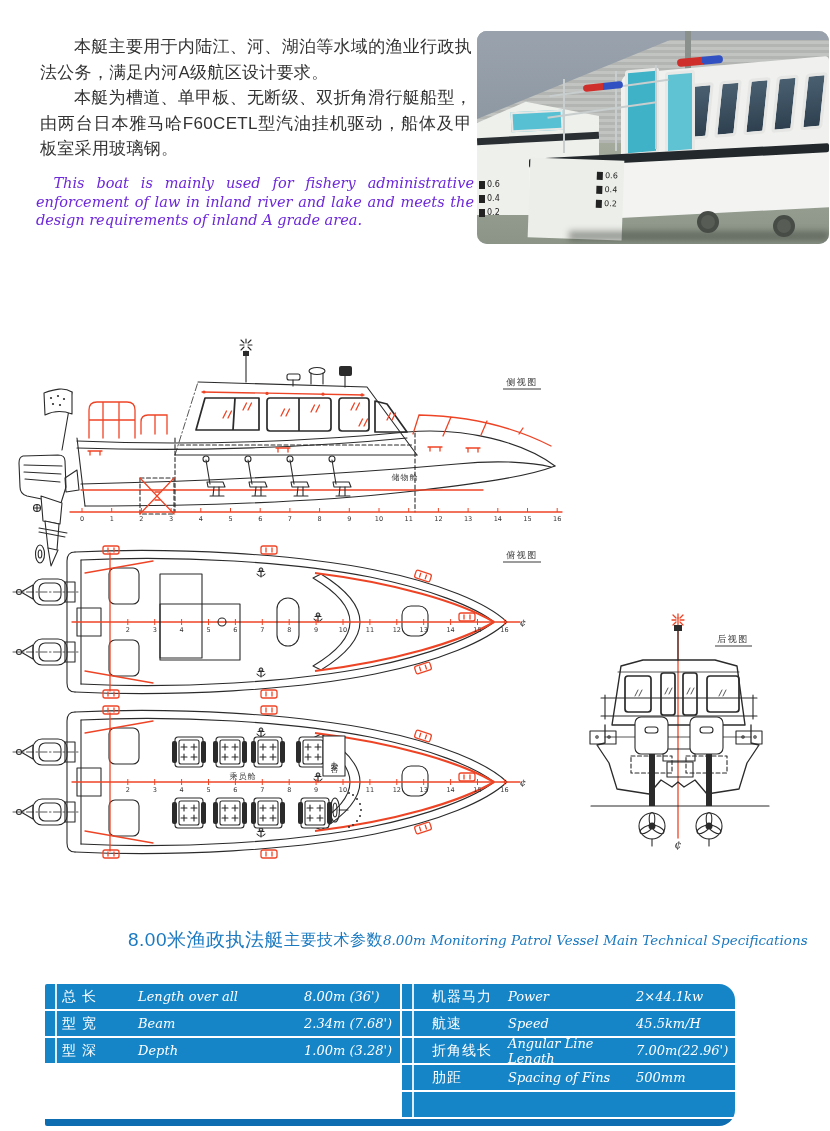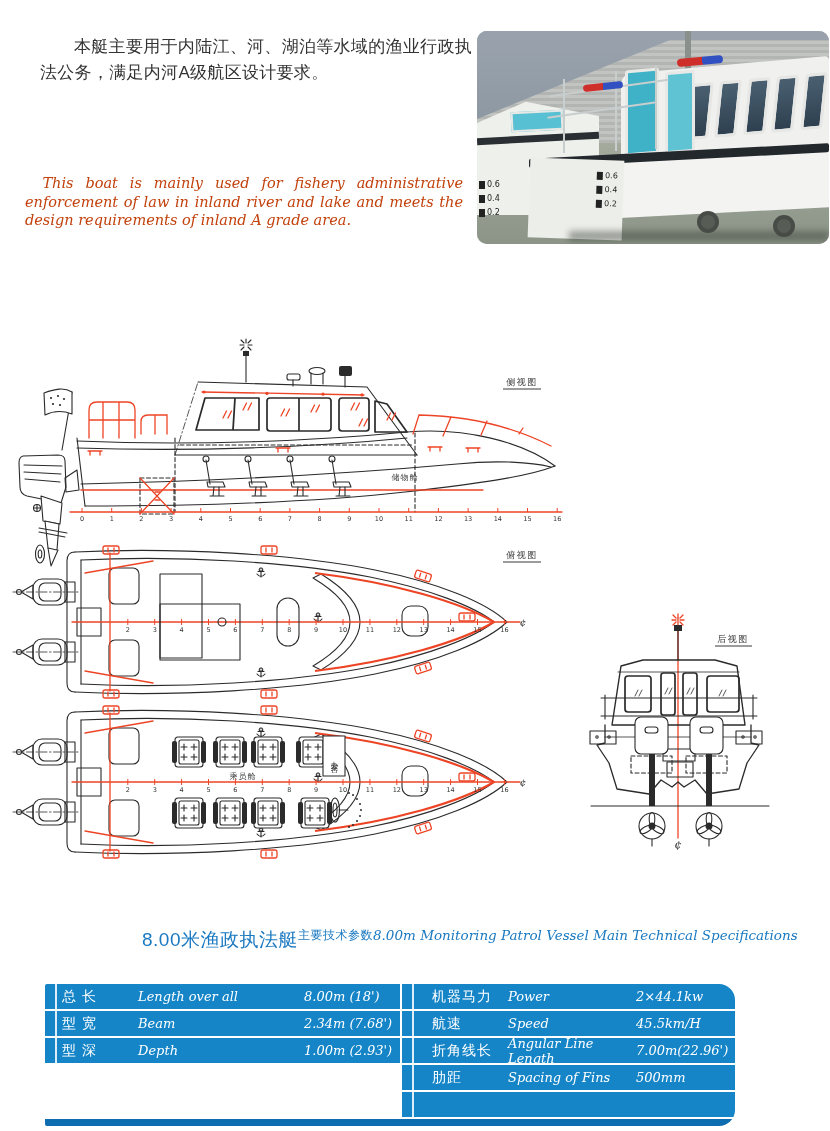--- a/index.html
+++ b/index.html
@@ -6,21 +6,21 @@
     --accent-red:#ee4426; --table-blue:#1585c8; --table-blue-dark:#0e6cb0;
     --title-blue:#1a79c0; --line-dark:#2b2b2b;
   }
   *{box-sizing:border-box}
   html,body{margin:0;padding:0;background:#e9e9e9;font-family:"Liberation Sans",sans-serif}
   .page{position:relative;width:830px;height:1131px;margin:0 auto;background:#fff;overflow:hidden}
 
   
   .intro-cn{position:absolute;left:40px;top:34px;width:432px;font:17px/25.5px "Liberation Sans",sans-serif;color:#333;text-align:justify;letter-spacing:.3px}
   .intro-cn p{margin:0;text-indent:2em}
-  .intro-en{position:absolute;left:25px;top:174px;width:438px;font:italic 14.5px/18.6px "DejaVu Serif",serif;color:#c2410c;text-align:justify}
+  .intro-en{position:absolute;left:36px;top:174px;width:438px;font:italic 14.5px/18.6px "DejaVu Serif",serif;color:#6d28d9;text-align:justify}
   .intro-en p{margin:0}
   .intro-en p.ind{text-indent:1.2em}
 
   
   .photo{position:absolute;left:477px;top:31px;width:352px;height:213px;border-radius:10px;overflow:hidden;background:#b8bbb8}
   .photo *{position:absolute}
   .ph-wall{left:0;top:0;right:0;height:118px;background:repeating-linear-gradient(0deg,#b2b5b2 0 3px,#c1c4c1 3px 6px)}
   .ph-beam{left:0;top:0;width:215px;height:88px;background:linear-gradient(#9aa3ad,#8e98a3);clip-path:polygon(0 0,100% 0,0 100%)}
   .ph-beam2{left:0;top:0;right:0;height:9px;background:#99a2ac}
   .ph-pole{left:208px;top:0;width:6px;height:118px;background:#8a908b}
@@ -59,23 +59,23 @@
   .tick{stroke:var(--accent-red);stroke-width:1}
   .num{fill:#333;font:6.5px "DejaVu Sans",sans-serif;text-anchor:middle}
   .lbl{fill:#3a3a3a;font:9px "Liberation Sans",sans-serif;text-anchor:middle;letter-spacing:1.5px}
   .lbl-s{fill:#3a3a3a;font:8px "Liberation Sans",sans-serif;text-anchor:middle;letter-spacing:1px}
   .cl{font:italic 10px "DejaVu Serif",serif;fill:#222;text-anchor:middle}
   .ul{stroke:#3a3a3a;stroke-width:1.1}
 
   .desk-label{position:absolute;left:324px;top:739px;width:20px;height:38px;writing-mode:vertical-rl;font:7.5px/20px "Liberation Sans",sans-serif;letter-spacing:2px;color:#333;text-align:center}
 
   
-  .spec-title{position:absolute;left:142px;top:927px;display:flex;align-items:flex-start;color:var(--title-blue);white-space:nowrap}
+  .spec-title{position:absolute;left:128px;top:927px;display:flex;align-items:center;color:var(--title-blue);white-space:nowrap}
   .t-main{font-size:19px;letter-spacing:.5px}
-  .t-sub{font-size:12px;letter-spacing:.5px}
+  .t-sub{font-size:16px;letter-spacing:.5px}
   .t-en{font:italic 13.5px "DejaVu Serif",serif;}
   .spec-table{position:absolute;left:45px;top:984px;width:690px;border-radius:2px 16px 16px 2px;overflow:hidden}
   .spec-body{display:flex;gap:2px}
   .half{display:flex;flex-direction:column;gap:2px}
   .half.left{width:355px}
   .half.right{flex:1}
   .row{height:25px;background:var(--table-blue);display:flex;align-items:center;color:#fff;position:relative}
   .row::before{content:"";position:absolute;left:10px;top:0;bottom:0;width:1.5px;background:rgba(255,255,255,.85)}
   .row .cn{font-size:14px;letter-spacing:1px}
   .left .cn{margin-left:17px;width:76px}
@@ -85,20 +85,21 @@
   .row .en,.row .val{font:italic 13px "DejaVu Serif",serif}
   .spec-bottom{height:7px;background:var(--table-blue-dark);margin-top:2px}
 </style>
 </head>
 <body>
 
 <div class="page">
 
   <div class="intro-cn">
     <p>本艇主要用于内陆江、河、湖泊等水域的渔业行政执法公务，满足内河A级航区设计要求。</p>
+    <p>本艇为槽道、单甲板、无断级、双折角滑行艇船型，由两台日本雅马哈F60CETL型汽油挂机驱动，船体及甲板室采用玻璃钢。</p>
   </div>
 
   <div class="intro-en">
     <p class="ind">This boat is mainly used for fishery administrative enforcement of law in inland river and lake and meets the design requirements of inland A grade area.</p>
   </div>
 
   <div class="photo">
     <div class="ph-wall"></div>
     <div class="ph-beam"></div>
     <div class="ph-beam2"></div>
@@ -621,31 +622,31 @@
     <span class="t-sub">主要技术参数</span>
     <span class="t-en">8.00m Monitoring Patrol Vessel Main Technical Specifications</span>
   </div>
 
   <div class="spec-table">
     <div class="spec-body">
       <div class="half left">
         <div class="row">
           <span class="cn">总 长</span>
           <span class="en">Length over all</span>
-          <span class="val">8.00m (18')</span>
+          <span class="val">8.00m (36')</span>
         </div>
         <div class="row">
           <span class="cn">型 宽</span>
           <span class="en">Beam</span>
           <span class="val">2.34m (7.68')</span>
         </div>
         <div class="row">
           <span class="cn">型 深</span>
           <span class="en">Depth</span>
-          <span class="val">1.00m (2.93')</span>
+          <span class="val">1.00m (3.28')</span>
         </div>
       </div>
       <div class="half right">
         <div class="row">
           <span class="cn">机器马力</span>
           <span class="en">Power</span>
           <span class="val">2×44.1kw</span>
         </div>
         <div class="row">
           <span class="cn">航速</span>

